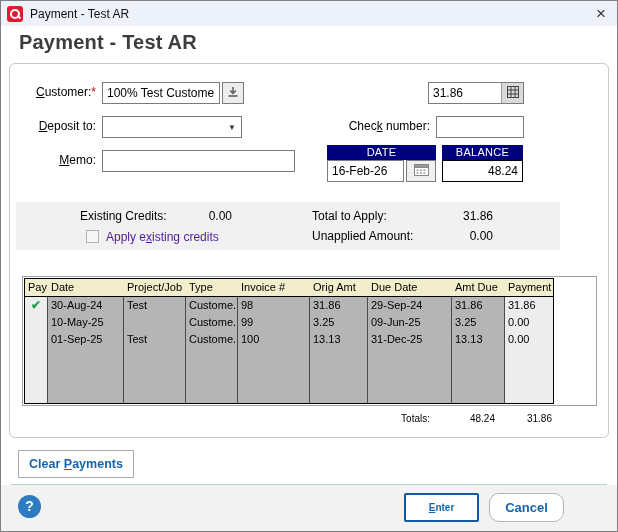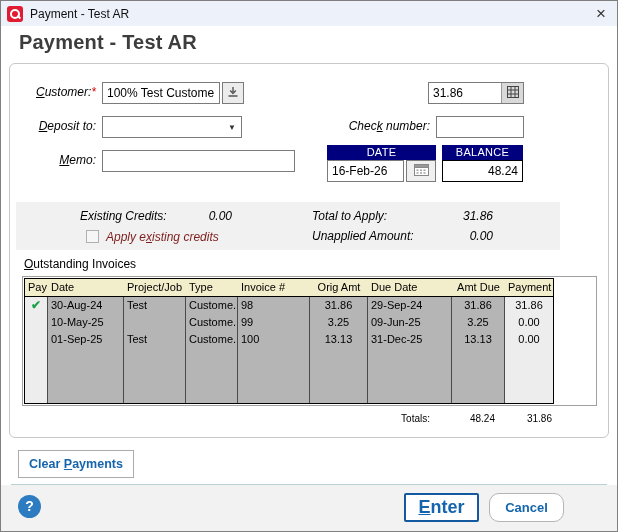--- a/index.html
+++ b/index.html
@@ -12,21 +12,21 @@
   .titlebar{position:absolute;left:0;top:0;right:0;height:25px;background:#edf2fa;display:flex;align-items:center;padding:0 6px;box-sizing:border-box;}
   .qbicon{width:16px;height:16px;background:#e11b32;border-radius:3px;position:relative;flex:0 0 auto;}
   .qbicon::before{content:'';position:absolute;left:3px;top:3px;width:6px;height:6px;border:2px solid #fff;border-radius:50%;}
   .qbicon::after{content:'';position:absolute;right:3px;bottom:3px;width:2px;height:4px;background:#fff;transform:rotate(-40deg);}
   .titletext{font-size:12px;color:#111;margin-left:7px;}
   .closebtn{margin-left:auto;width:20px;height:20px;line-height:19px;text-align:center;font-size:17px;color:#333;cursor:default;}
   
   .heading{position:absolute;left:18px;top:30px;font-size:20px;font-weight:bold;color:#3d3d3d;letter-spacing:.2px;}
   
   .panel{position:absolute;left:8px;top:62px;width:600px;height:375px;border:1px solid #c8c8c8;border-radius:6px;box-sizing:border-box;background:#fff;}
-  .lbl{position:absolute;font-size:12px;color:#000;white-space:nowrap;font-style:italic;}
+  .lbl{position:absolute;font-size:12px;color:#000;white-space:nowrap;}
   .r{text-align:right;}
   .req{color:#d40000;}
   .fld{position:absolute;border:1px solid #7b7b7b;background:#fff;box-sizing:border-box;font-family:"Liberation Sans",sans-serif;font-size:12px;color:#000;padding:0 4px;outline:none;}
   
   .cust-input{left:92px;top:18px;width:118px;height:22px;}
   .cust-btn{position:absolute;left:212px;top:18px;width:22px;height:22px;border:1px solid #7b7b7b;background:#ececec;box-sizing:border-box;display:flex;align-items:center;justify-content:center;padding:0;}
   
   .amt-wrap{position:absolute;left:418px;top:18px;width:96px;height:22px;border:1px solid #7b7b7b;box-sizing:border-box;display:flex;}
   .amt-input{flex:1;border:none;font-family:"Liberation Sans",sans-serif;font-size:12px;padding:0 4px;outline:none;min-width:0;}
   .calc-btn{width:22px;border:none;border-left:1px solid #9a9a9a;background:#d9d9d9;display:flex;align-items:center;justify-content:center;padding:0;}
@@ -40,40 +40,40 @@
   .navyhdr{position:absolute;height:15px;background:#00007e;color:#fff;font-size:11px;text-align:center;line-height:15px;letter-spacing:.3px;box-sizing:border-box;}
   .date-hdr{left:317px;top:81px;width:109px;}
   .bal-hdr{left:432px;top:81px;width:81px;}
   .date-input{left:317px;top:96px;width:77px;height:22px;}
   .cal-btn{position:absolute;left:396px;top:96px;width:30px;height:22px;border:1px solid #7b7b7b;background:#f0f0f0;box-sizing:border-box;display:flex;align-items:center;justify-content:center;padding:0;}
   .bal-val{position:absolute;left:432px;top:96px;width:81px;height:22px;border:1px solid #000;box-sizing:border-box;font-size:12px;text-align:right;line-height:20px;padding:0 4px;background:#fff;}
   
   .credits{position:absolute;left:6px;top:138px;width:544px;height:48px;background:#f1f1f1;}
   .credits .lbl{font-size:12px;}
   .cb{position:absolute;left:70px;top:28px;width:13px;height:13px;border:1px solid #b0b0b0;background:#f6f6f6;box-sizing:border-box;}
-  .disabled-lbl{color:#7f1d1d;}
+  .disabled-lbl{color:#4c1d95;}
   
   .oi-label{position:absolute;left:14px;top:193px;font-size:12px;}
   .inv-outer{position:absolute;left:12px;top:212px;width:575px;height:130px;border:1px solid #a0a0a0;background:#fff;box-sizing:border-box;padding-left:9px;}
   .inv-inner{position:absolute;left:1px;top:1px;width:530px;height:126px;border:1px solid #000;box-sizing:border-box;}
   .t{display:grid;grid-template-columns:23px 76px 62px 52px 72px 58px 84px 53px 48px;grid-template-rows:18px 17px 17px 17px 1fr;width:100%;height:100%;}
   .th{background:#f2edca;border-bottom:1px solid #000;font-size:11px;padding:2px 3px 0;white-space:nowrap;overflow:hidden;box-sizing:border-box;}
   .td{font-size:11px;line-height:16px;padding:0 3px;border-right:1px solid #4a4a4a;white-space:nowrap;overflow:hidden;box-sizing:border-box;}
   .td.last{border-right:none;}
   .cg{background:#b5b5b5;}
   .cl{background:#ededed;}
-  .num{text-align:center;}
+  .num{text-align:left;}
   .payc{text-align:center;padding:0;color:#18a24b;font-weight:bold;font-size:12px;}
   .tot{position:absolute;font-size:10px;}
   
   .clearbtn{position:absolute;left:17px;top:449px;width:116px;height:28px;background:#fff;border:1px solid #ababab;color:#1565ad;font-family:"Liberation Sans",sans-serif;font-size:12.5px;font-weight:bold;}
   .divider{position:absolute;left:10px;right:10px;top:483px;height:1px;background:#b9cfd4;}
   .footer{position:absolute;left:0;right:0;top:484px;bottom:0;background:#f2f2f2;}
   .helpbtn{position:absolute;left:17px;top:10px;width:23px;height:23px;border-radius:50%;background:#2d7cc1;color:#fff;font-size:14px;font-weight:bold;text-align:center;line-height:23px;border:none;padding:0;}
-  .enterbtn{position:absolute;left:403px;top:8px;width:75px;height:29px;background:#fff;border:2px solid #14599f;border-radius:2px;color:#1565ad;font-family:"Liberation Sans",sans-serif;font-size:18px;font-weight:bold;}
+  .enterbtn{position:absolute;left:403px;top:8px;width:75px;height:29px;background:#fff;border:2px solid #14599f;border-radius:2px;color:#1565ad;font-family:"Liberation Sans",sans-serif;font-size:10px;font-weight:bold;}
   .cancelbtn{position:absolute;left:488px;top:8px;width:75px;height:29px;background:#fff;border:1px solid #b5b5b5;border-radius:10px;color:#1565ad;font-family:"Liberation Sans",sans-serif;font-size:13px;font-weight:bold;}
   u{text-decoration:underline;}
   button{cursor:default;}
 </style>
 </head>
 <body>
 
 <div id="win">
 
   <div class="titlebar">
@@ -145,21 +145,20 @@
       <span class="lbl" style="left:64px;top:7px;">Existing Credits:</span>
       <span class="lbl r" style="left:120px;top:7px;width:96px;">0.00</span>
       <span class="lbl" style="left:296px;top:7px;">Total to Apply:</span>
       <span class="lbl r" style="left:380px;top:7px;width:97px;">31.86</span>
       <span class="cb"></span>
       <span class="lbl disabled-lbl" style="left:90px;top:28px;"><span>Apply e</span><u>x</u><span>isting credits</span></span>
       <span class="lbl" style="left:296px;top:27px;">Unapplied Amount:</span>
       <span class="lbl r" style="left:380px;top:27px;width:97px;">0.00</span>
     </div>
 
-    <div class="oi-label"><u>O</u><span>utstanding Invoices</span></div>
 
     <div class="inv-outer">
       <div class="inv-inner">
         <div class="t">
 
           <div class="th">Pay</div>
           <div class="th">Date</div>
           <div class="th">Project/Job</div>
           <div class="th">Type</div>
           <div class="th">Invoice #</div>

